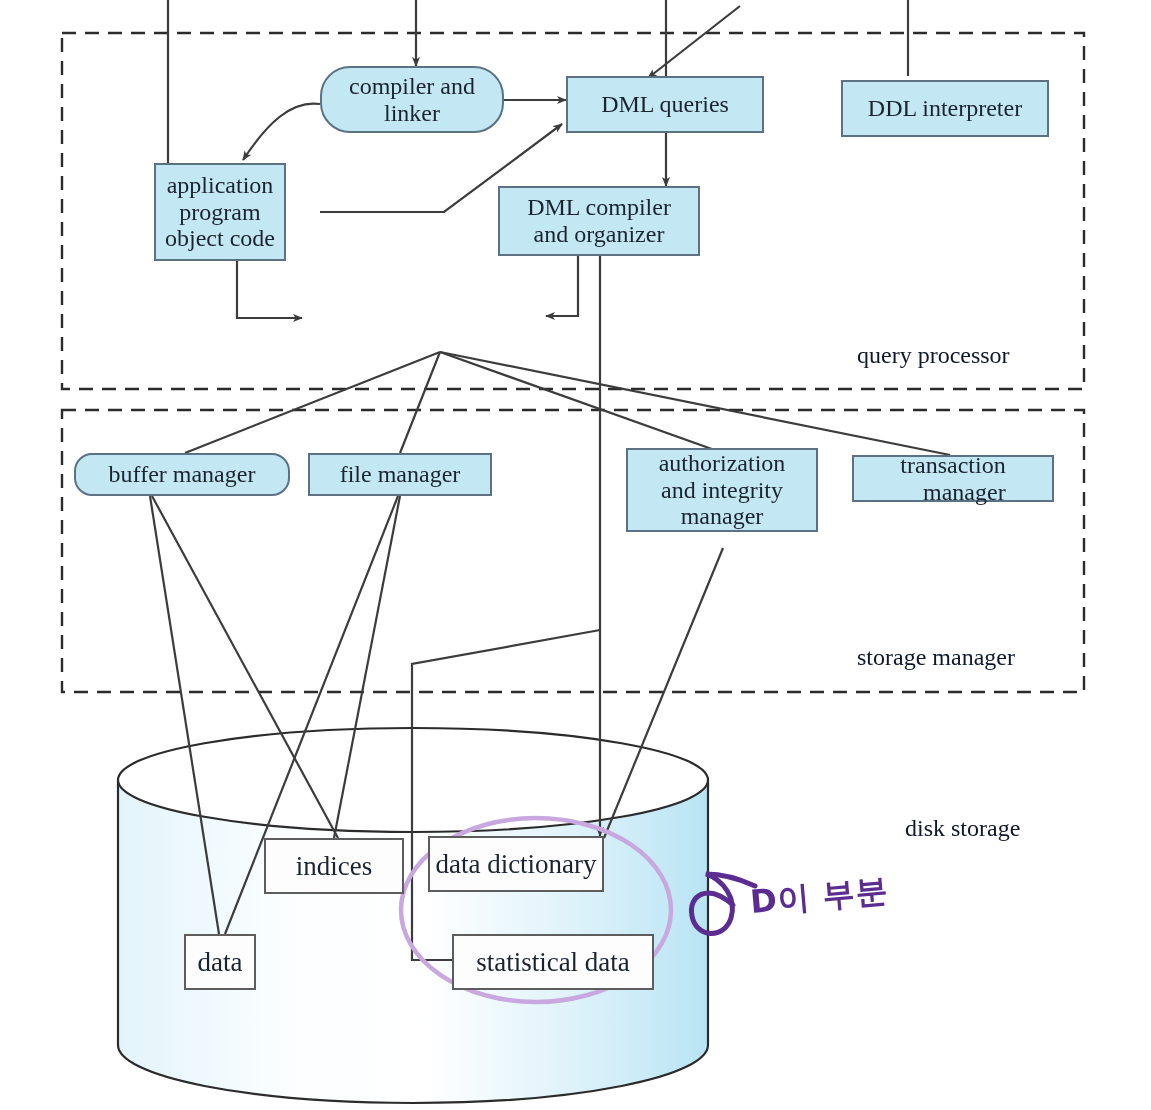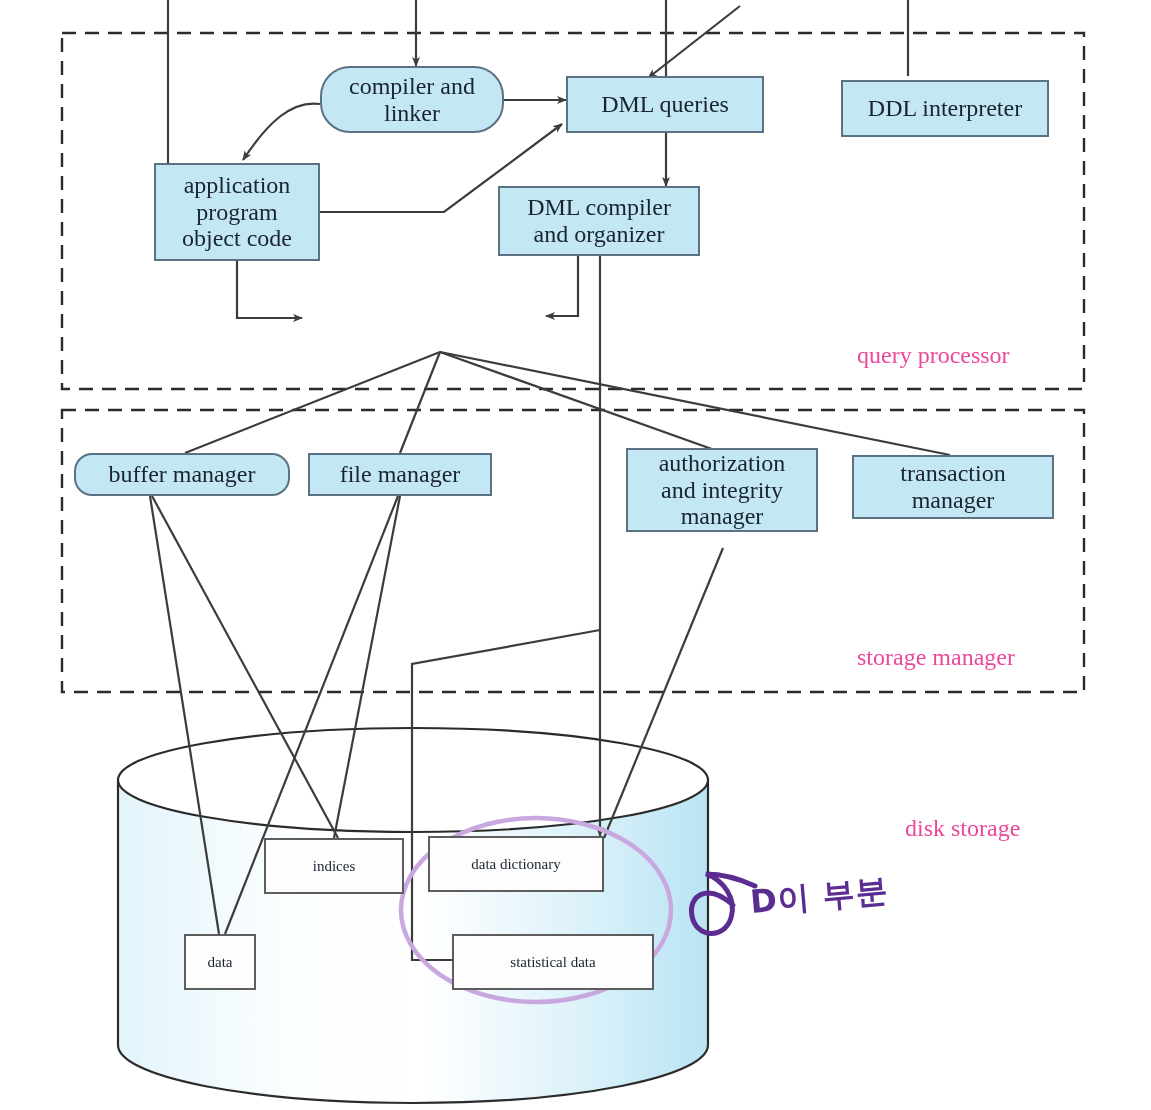--- a/index.html
+++ b/index.html
@@ -20,25 +20,25 @@
     z-index:5;
   }
   .node.blue{
     background:#c3e7f3;
     border:2px solid #5b7184;
     font-size:24px;
   }
   .node.white{
     background:#fdfdfd;
     border:2px solid #5d5d5d;
-    font-size:15px;
+    font-size:27px;
   }
   .zonelabel{
     position:absolute;
-    font-size:24px;color:#ec4899;
+    font-size:24px;color:#0f172a;
     z-index:6;white-space:nowrap;
   }
   .inktext{
     position:absolute;z-index:10;
     color:#5b2d91;
     font-family:"DejaVu Sans",sans-serif;
     font-size:32px;font-weight:700;
     letter-spacing:1px;
     transform:rotate(-5deg);
     white-space:nowrap;
@@ -121,21 +121,21 @@
   </div>
 
   <div class="node blue" style="left:566px;top:76px;width:198px;height:57px;">
     <span>DML queries</span>
   </div>
 
   <div class="node blue" style="left:808px;top:80px;width:208px;height:57px;margin-left:33px;">
     <span>DDL interpreter</span>
   </div>
 
-  <div class="node blue" style="left:154px;top:163px;width:166px;height:98px;">
+  <div class="node blue" style="left:154px;top:163px;width:132px;height:98px;">
     <span>
       <span>application</span><br>
       <span>program</span><br>
       <span>object code</span>
     </span>
   </div>
 
   <div class="node blue" style="left:498px;top:186px;width:202px;height:70px;">
     <span>
       <span>DML compiler</span><br>
@@ -153,21 +153,21 @@
   </div>
 
   <div class="node blue" style="left:626px;top:448px;width:192px;height:84px;">
     <span>
       <span>authorization</span><br>
       <span>and integrity</span><br>
       <span>manager</span>
     </span>
   </div>
 
-  <div class="node blue" style="left:852px;top:455px;width:202px;height:64px;">
+  <div class="node blue" style="left:852px;top:455px;width:202px;height:47px;text-align:right;">
     <span>
       <span>transaction</span><br>
       <span>manager</span>
     </span>
   </div>
 
   <div class="node white" style="left:264px;top:838px;width:140px;height:56px;">
     <span>indices</span>
   </div>
 

